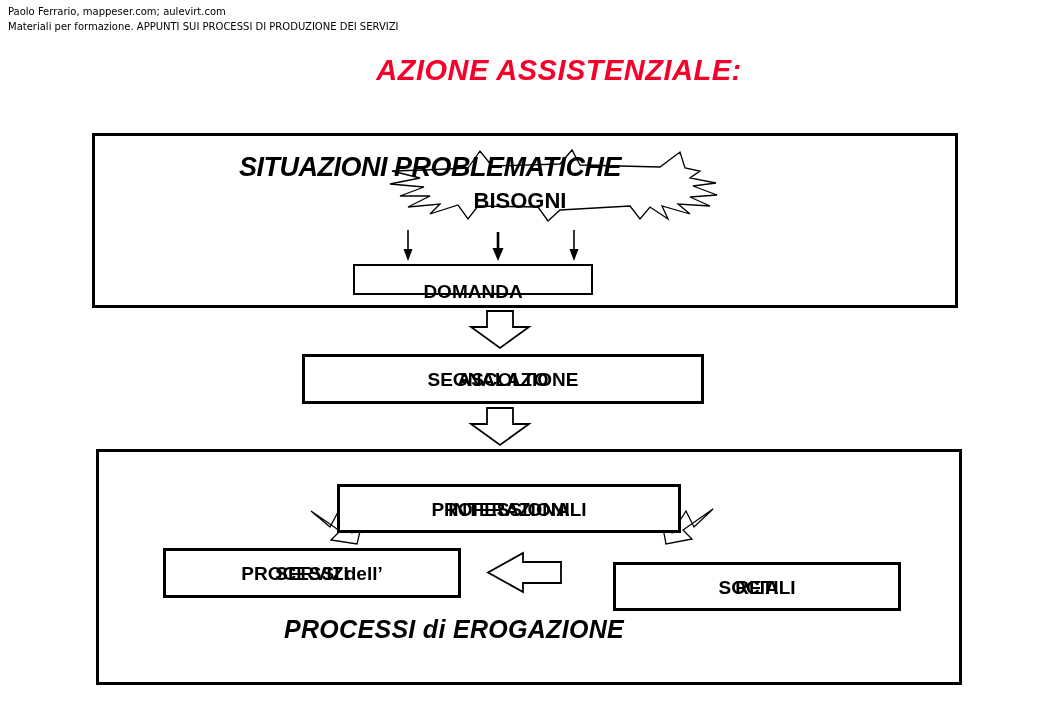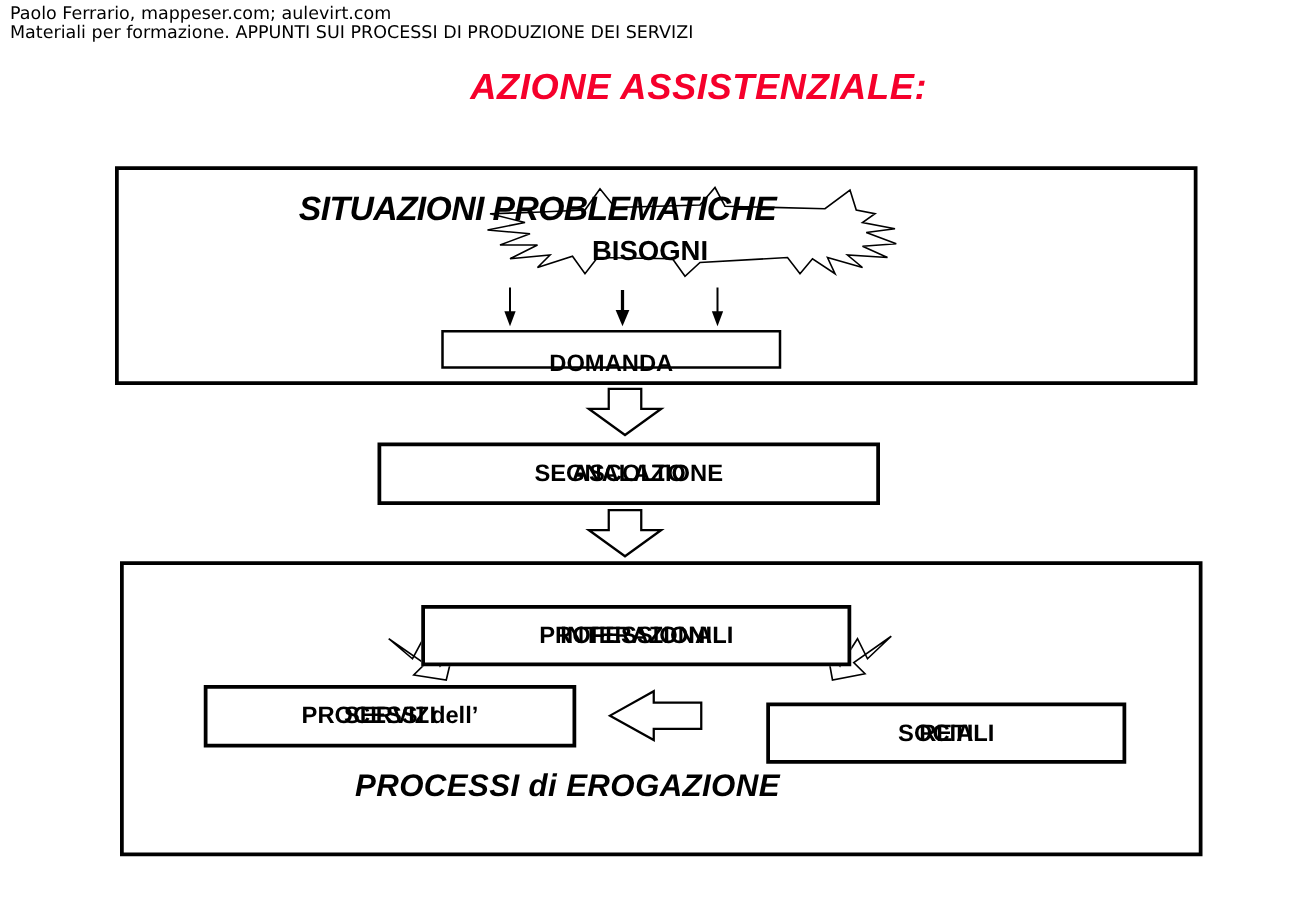--- a/index.html
+++ b/index.html
@@ -15,21 +15,21 @@
     font-family: "Liberation Sans", sans-serif;
     color: #000000;
   }
 
   
   #credits {
     position: absolute;
     left: 8px;
     top: 4px;
     line-height: 15px;
-    font-size: 14px;
+    font-size: 10px;
     font-family: "DejaVu Sans", sans-serif;
     letter-spacing: 0px;
     white-space: nowrap;
   }
   #credits div { white-space: nowrap; }
 
   
   #title {
     position: absolute;
     left: 0;
@@ -70,21 +70,21 @@
     line-height: 23px;
     white-space: nowrap;
     font-family: "Liberation Sans", sans-serif;
   }
 
   
   #frame-top   { left: 92px;  top: 133px; width: 866px; height: 175px; }
   #frame-bottom{ left: 96px;  top: 449px; width: 866px; height: 236px; }
 
   
-  #box-domanda      { left: 353px; top: 264px; width: 272px; height: 31px; }
+  #box-domanda      { left: 353px; top: 264px; width: 240px; height: 31px; }
   #box-segnalazione { left: 302px; top: 354px; width: 402px; height: 50px; }
   #box-interazioni  { left: 337px; top: 484px; width: 344px; height: 49px; }
   #box-risorse      { left: 163px; top: 548px; width: 298px; height: 50px; }
   #box-reti         { left: 613px; top: 549px; width: 288px; height: 49px; margin-top: 13px; }
 
   .centerwrap {
     position: absolute;
     left: 0; right: 0; top: 50%;
     transform: translateY(-50%);
   }

